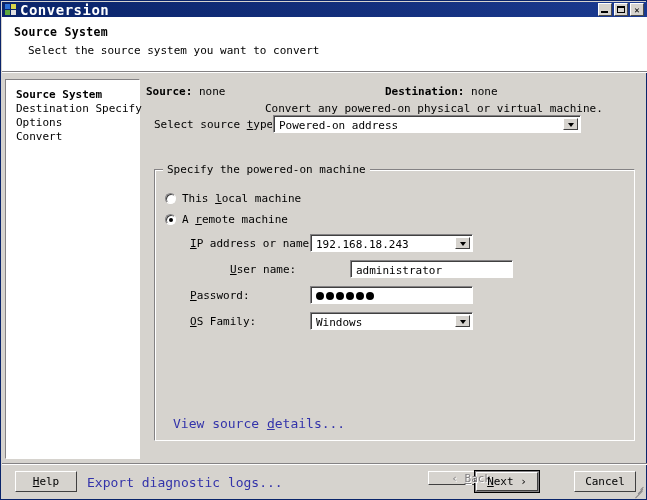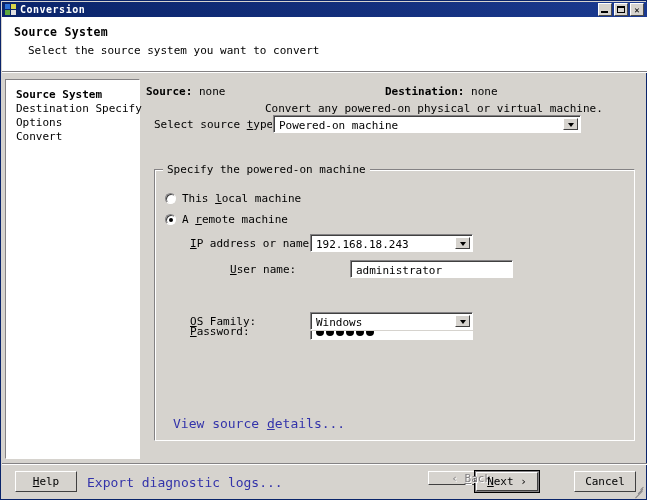--- a/index.html
+++ b/index.html
@@ -48,21 +48,21 @@
     display: block;
   }
   .app-icon .q1 { left:0; top:0; width:5px; height:5px; background:#2a6fd6; }
   .app-icon .q2 { left:6px; top:0; width:5px; height:5px; background:#d8d54a; }
   .app-icon .q3 { left:0; top:6px; width:5px; height:5px; background:#5fa83c; }
   .app-icon .q4 { left:6px; top:6px; width:5px; height:5px; background:#e0e0e0; }
 
   .title-text {
     color: #ffffff;
     font-family: "DejaVu Sans Mono", "Liberation Mono", monospace;
-    font-size: 10px;
+    font-size: 14px;
     font-weight: bold;
     letter-spacing: 0.5px;
     flex: 1 1 auto;
     white-space: nowrap;
     overflow: hidden;
   }
   .win-btns {
     display: flex;
     gap: 2px;
     padding-right: 2px;
@@ -479,21 +479,21 @@
       <div class="sd-dest">
         <span class="sd-label">Destination:</span>
         <span class="sd-value">none</span>
       </div>
     </div>
 
     <div class="row-srctype">
       <div class="lbl-srctype">Select source <span class="u">t</span>ype:</div>
       <div class="combo cb-srctype">
         <div class="combo-inner">
-          <span class="combo-text">Powered-on machine</span>
+          <span class="combo-text">Powered-on address</span>
         </div>
         <div class="combo-arrow"></div>
       </div>
     </div>
     <div class="srctype-hint">Convert any powered-on physical or virtual machine.</div>
 
     <div class="groupbox">
       <div class="groupbox-in"></div>
       <div class="group-legend">Specify the powered-on machine</div>
 
@@ -519,21 +519,21 @@
 
       <div class="field-row" style="left:35px; top:90px;margin-left:40px;">
         <div class="field-label"><span class="u">U</span>ser name:</div>
         <div class="textbox">
           <div class="textbox-in">
             <span class="textbox-text">administrator</span>
           </div>
         </div>
       </div>
 
-      <div class="field-row" style="left:35px; top:116px;margin-top:36px;">
+      <div class="field-row" style="left:35px; top:116px;">
         <div class="field-label"><span class="u">P</span>assword:</div>
         <div class="textbox">
           <div class="textbox-in">
             <span class="pwd-dots">
               <span></span>
                 <span></span>
                 <span></span>
                 <span></span>
                 <span></span>
                 <span></span>

